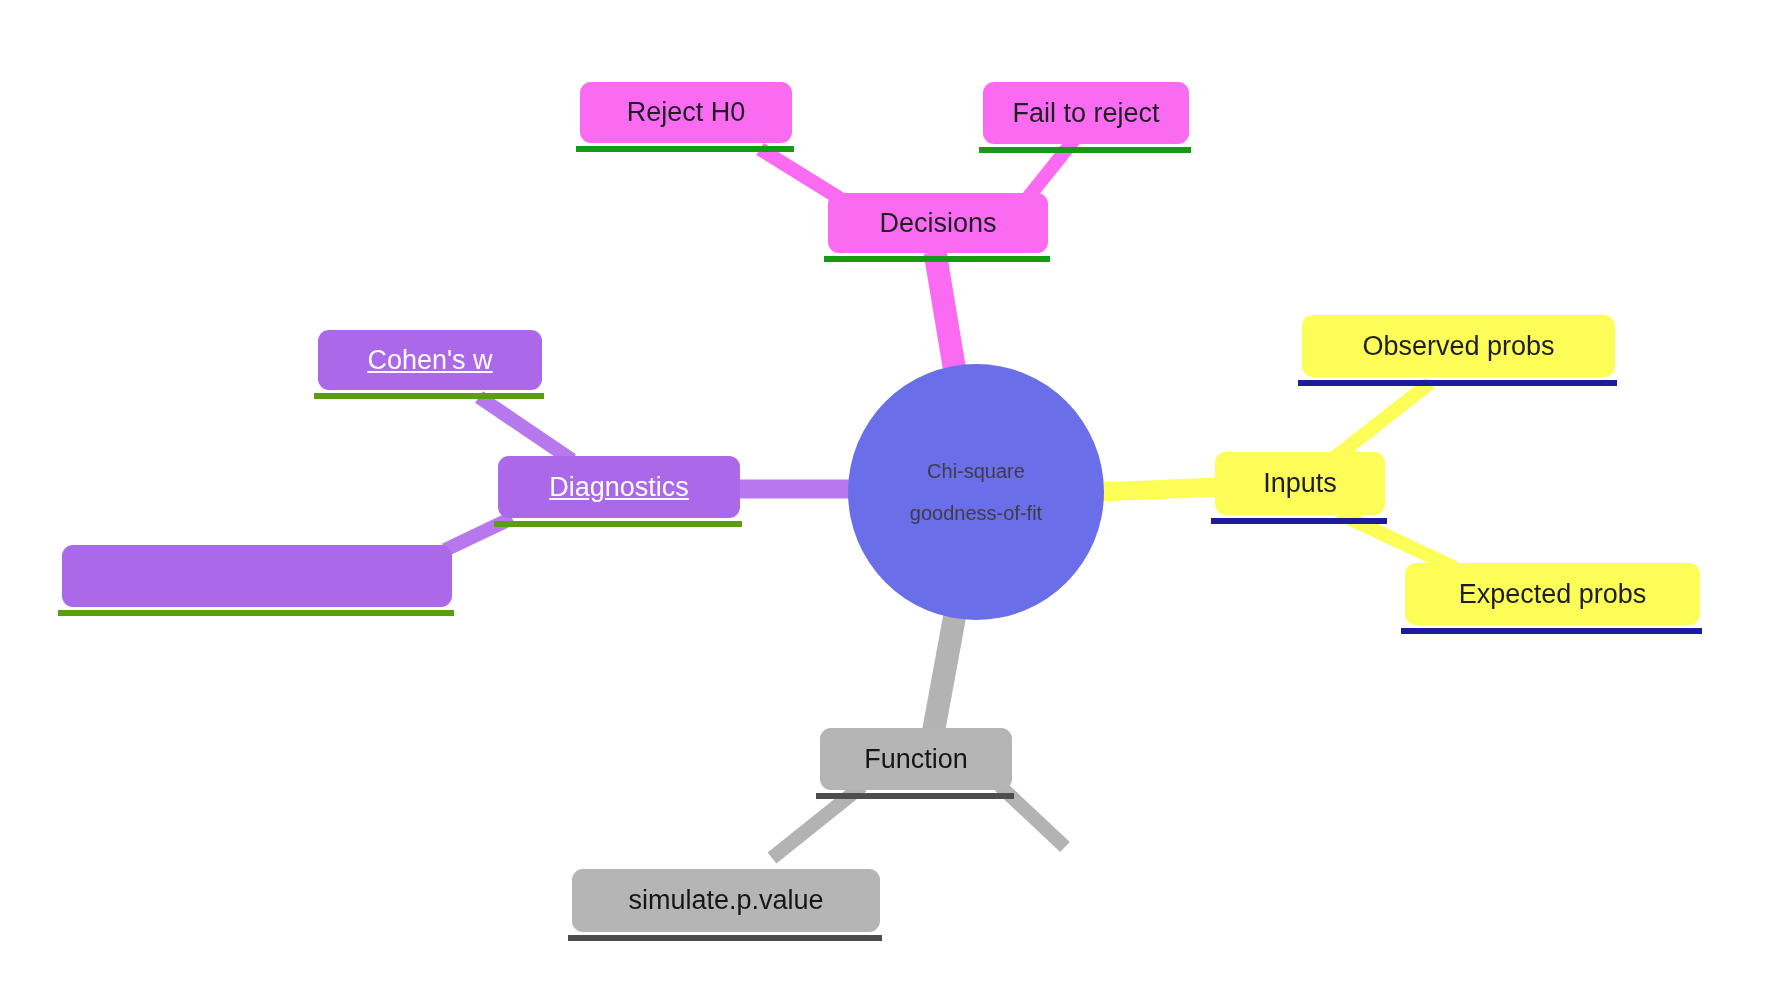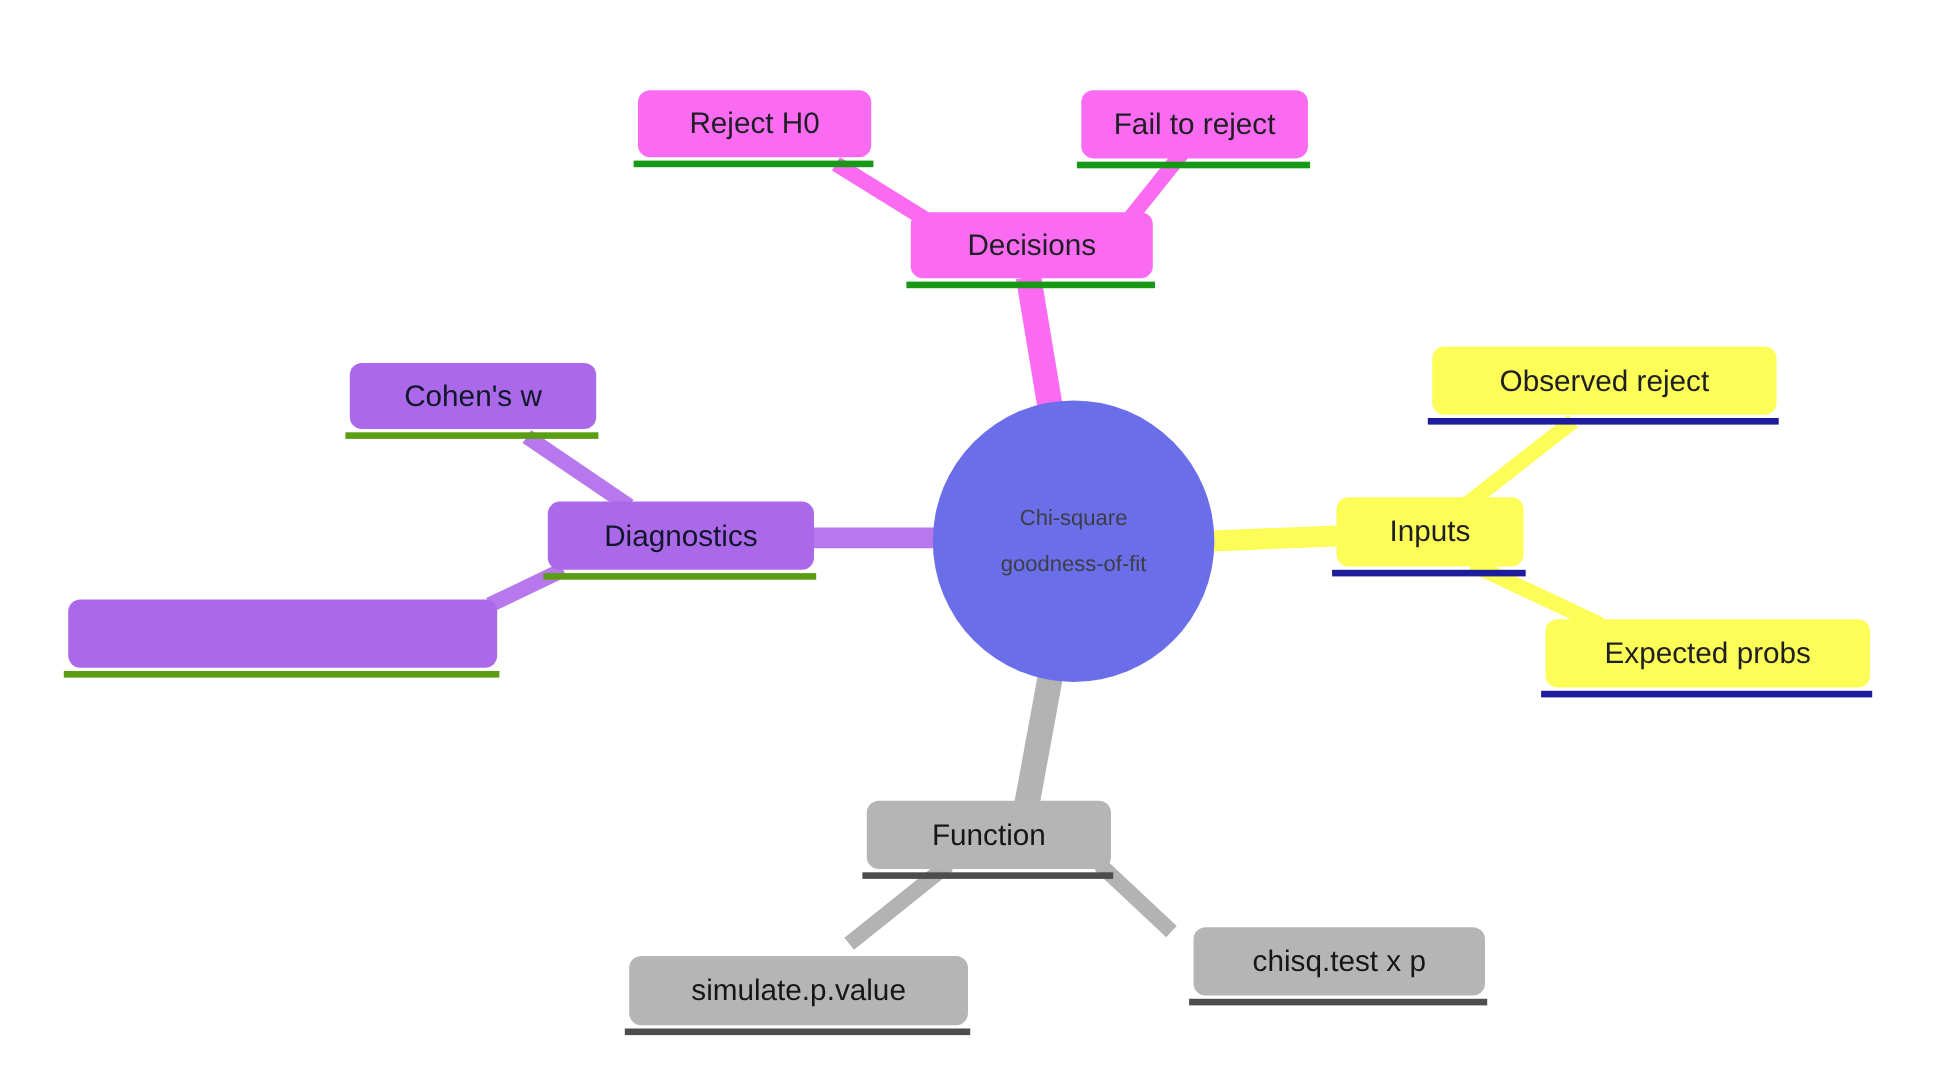--- a/index.html
+++ b/index.html
@@ -21,36 +21,36 @@
     box-sizing:border-box;
   }
   .node .ul{
     position:absolute;left:-4px;right:-2px;bottom:-9px;height:6px;
   }
   
   .pink  {background:#fb6bf2;}
   .pink .ul  {background:#169a16;}
   .yellow{background:#fdfd57;}
   .yellow .ul{background:#1c1c9c;}
-  .purple{background:#ab69ea;color:#0f172a;}
+  .purple{background:#ab69ea;color:#ffffff;text-decoration:underline;}
   .purple .ul{background:#5b9e13;}
   .gray  {background:#b5b5b5;color:#161616;}
   .gray .ul  {background:#4d4d4d;}
 
   
   .n-reject   {left:580px;  top:82px;  width:212px; height:61px;}
   .n-fail     {left:983px;  top:61px;  width:206px; height:62px;margin-top:21px;}
   .n-decisions{left:828px;  top:193px; width:220px; height:60px;}
   .n-observed {left:1302px; top:315px; width:313px; height:62px;}
   .n-inputs   {left:1215px; top:452px; width:170px; height:63px;}
   .n-expected {left:1405px; top:563px; width:295px; height:62px;}
   .n-cohens   {left:318px;  top:330px; width:224px; height:60px;}
   .n-diag     {left:498px;  top:456px; width:242px; height:62px;}
   .n-stdres   {left:62px;   top:545px; width:390px; height:62px;}
-  .n-function {left:788px;  top:728px; width:222px; height:62px;text-align:center;}
+  .n-function {left:820px;  top:728px; width:192px; height:62px;text-align:center;}
   .n-simulate {left:572px;  top:853px; width:308px; height:63px;margin-top:16px;}
   .n-chisq    {left:1085px; top:843px; width:265px; height:62px;}
 
   .center-circle{
     position:absolute;left:848px;top:364px;width:256px;height:256px;
     border-radius:50%;
     background:#6b6ee9;
     display:flex;flex-direction:column;align-items:center;justify-content:center;
     color:#3d3d45;font-size:20px;line-height:42px;
     text-align:center;
@@ -96,21 +96,21 @@
   <div class="node pink n-fail">
     <span>Fail to reject</span>
     <span class="ul"></span>
   </div>
 
   <div class="node yellow n-inputs">
     <span>Inputs</span>
     <span class="ul"></span>
   </div>
   <div class="node yellow n-observed">
-    <span>Observed reject</span>
+    <span>Observed probs</span>
     <span class="ul"></span>
   </div>
   <div class="node yellow n-expected">
     <span>Expected probs</span>
     <span class="ul"></span>
   </div>
 
   <div class="node purple n-diag">
     <span>Diagnostics</span>
     <span class="ul"></span>
@@ -124,18 +124,14 @@
   </div>
 
   <div class="node gray n-function">
     <span>Function</span>
     <span class="ul"></span>
   </div>
   <div class="node gray n-simulate">
     <span>simulate.p.value</span>
     <span class="ul"></span>
   </div>
-  <div class="node gray n-chisq">
-    <span>chisq.test x p</span>
-    <span class="ul"></span>
-  </div>
 
 </div>
 
 </body></html>

